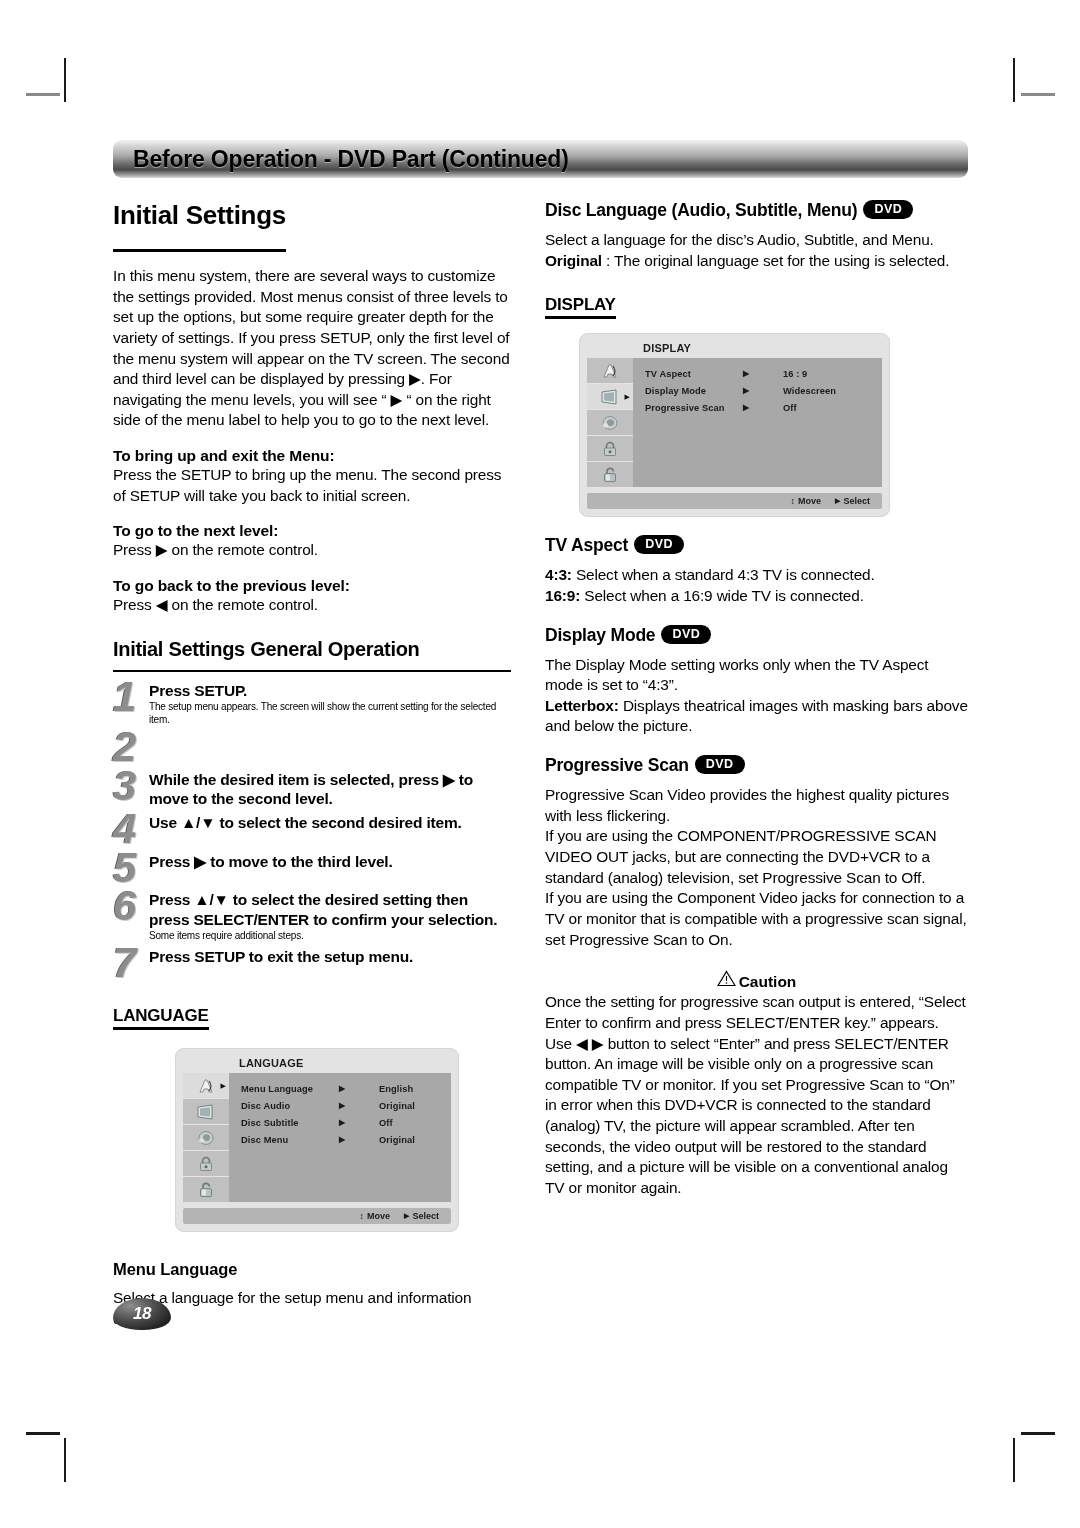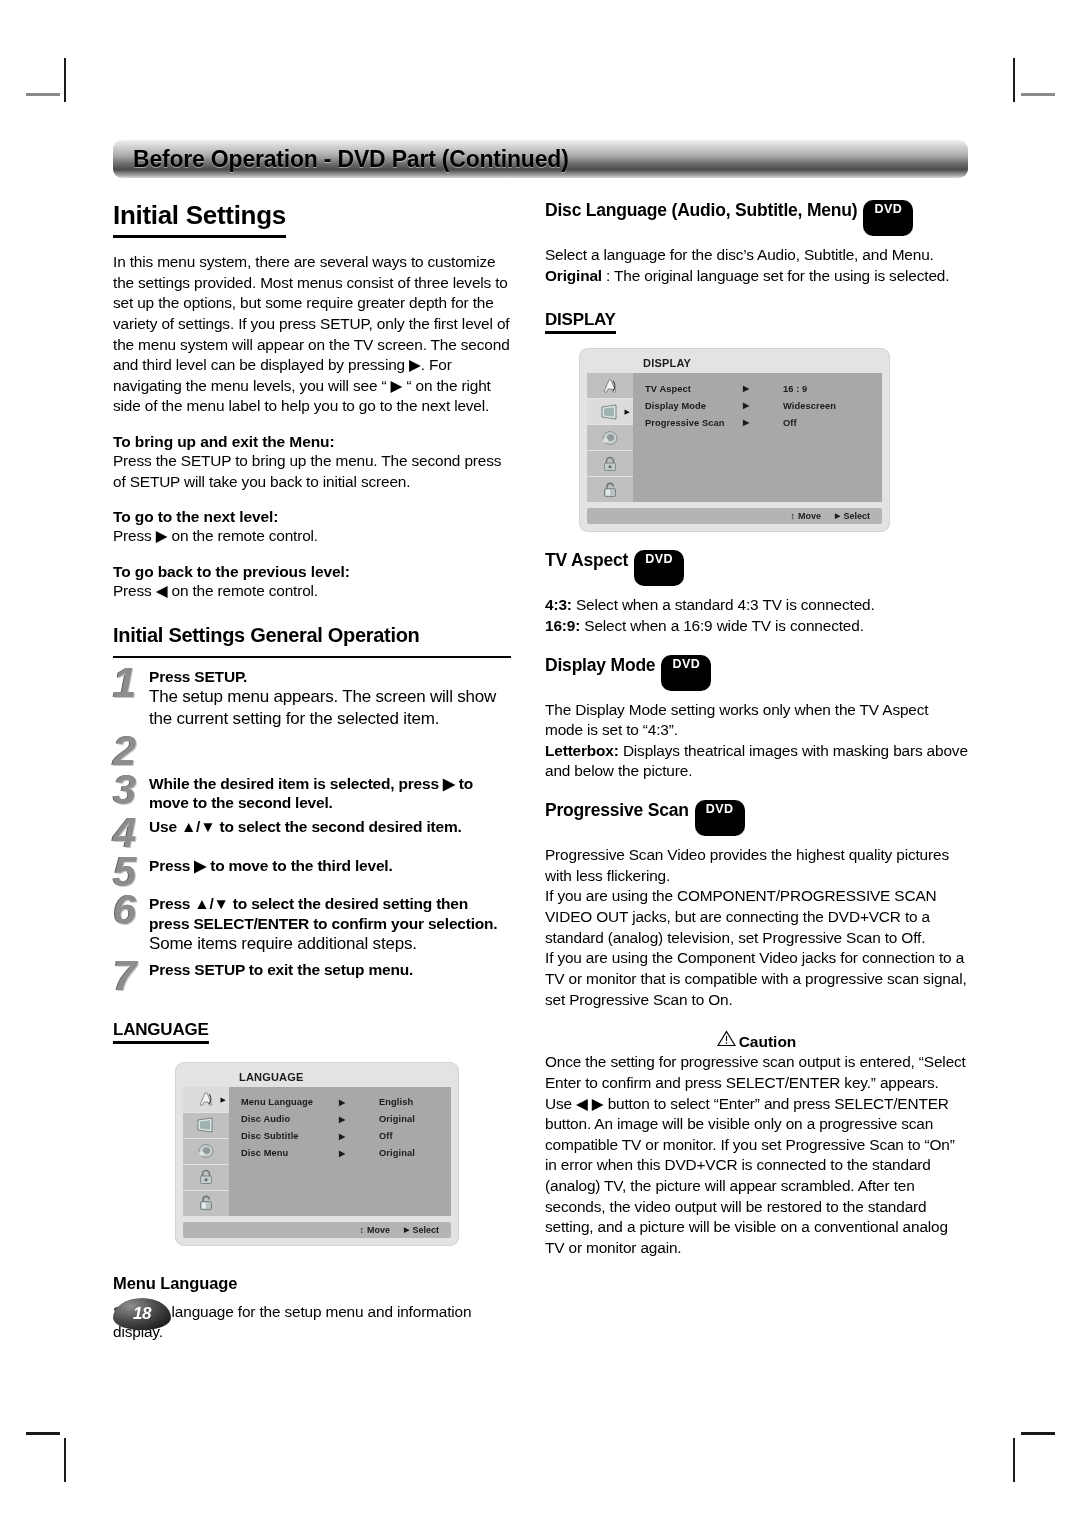--- a/index.html
+++ b/index.html
@@ -53,21 +53,21 @@
   .col-left  { width: 398px; }
   .col-right { width: 423px; }
 
   
   h1.sect {
     font-size: 26px;
     font-weight: bold;
     letter-spacing: -0.3px;
     display: inline-block;
     border-bottom: 3px solid #000;
-    padding-bottom: 4px;
+    padding-bottom: 18px;
     margin-bottom: 14px;
   }
   h2.sub {
     font-size: 20px;
     font-weight: bold;
     letter-spacing: -0.3px;
     display: block;
     border-bottom: 2px solid #000;
     padding-bottom: 9px;
     margin-bottom: 7px;
@@ -99,21 +99,21 @@
   b { font-weight: bold; }
 
   
   .dvd-badge {
     display: inline-block;
     background: #000;
     color: #fff;
     font-size: 12.5px;
     font-weight: bold;
     letter-spacing: 0.5px;
-    padding: 2px 11px 20px 11px;
+    padding: 2px 11px 3px 11px;
     border-radius: 10px;
     vertical-align: 3px;
     margin-left: 6px;
   }
   .hdr-with-badge { font-size: 17.5px; font-weight: bold; letter-spacing: -0.2px; }
 
   
   .steps { margin-top: 4px; }
   .step { display: flex; align-items: flex-start; margin-bottom: 3px; }
   .step-num {
@@ -129,21 +129,21 @@
     padding-top: 1px;
   }
   .step-body { flex: 1; padding-top: 2px; }
   .step-title {
     font-size: 15.5px;
     font-weight: bold;
     line-height: 1.25;
     letter-spacing: -0.2px;
   }
   .step-desc {
-    font-size: 17px;
+    font-size: 10px;
     line-height: 1.3;
     letter-spacing: -0.2px;
   }
 
   
   .osd {
     background: #e3e3e3;
     border-radius: 9px;
     padding: 7px 8px 8px 8px;
     box-shadow: 0 0 0 1px #d5d5d5 inset;

